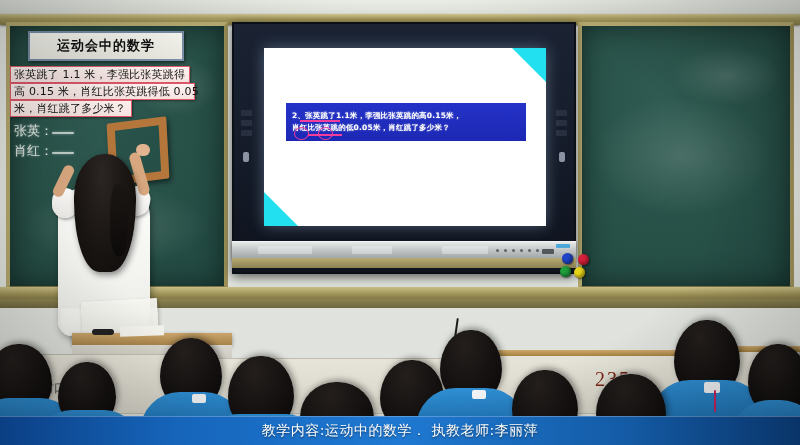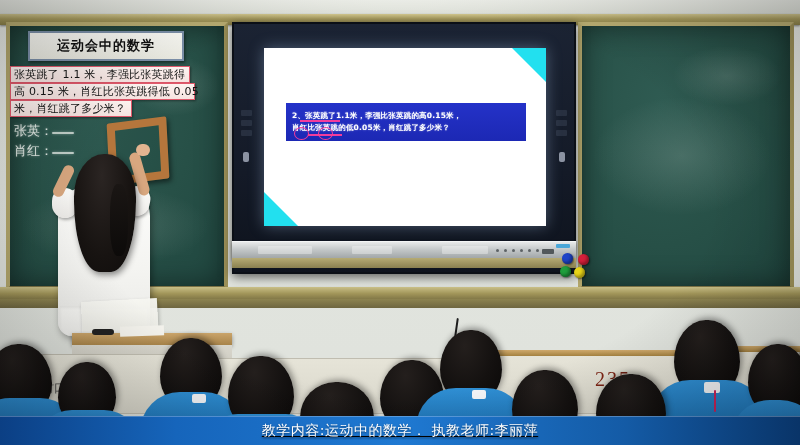--- a/index.html
+++ b/index.html
@@ -181,21 +181,21 @@
         box-shadow:2px -2px 6px rgba(0,0,0,.4);}
   .shoulders{position:absolute;border-radius:40px 40px 0 0;
         background:linear-gradient(180deg,#2f8fd4 0%,#2076b8 60%,#1a5f97 100%);}
   .collar{position:absolute;background:#f3f5f7;border-radius:2px;}
   .lanyard{position:absolute;width:2px;background:#c9245a;border-radius:1px;}
 
   
   #caption-bar{position:absolute;left:0;top:416px;width:800px;height:29px;
         background:linear-gradient(90deg,#0b3f84 0%,#1665bb 22%,#1f79d2 50%,#145ba6 78%,#093468 100%);
         box-shadow:inset 0 1px 0 rgba(255,255,255,.25);
-        display:flex;align-items:center;justify-content:center;text-decoration:underline;}
+        display:flex;align-items:center;justify-content:center;}
   #caption-text{font-size:14px;color:#ffffff;letter-spacing:.5px;
         font-family:"DejaVu Sans","Liberation Sans",sans-serif;
         text-shadow:0 1px 2px rgba(0,0,0,.5);white-space:nowrap;}
 
   
   #vignette{position:absolute;inset:0;pointer-events:none;
         background:radial-gradient(ellipse at 50% 45%, rgba(0,0,0,0) 55%, rgba(0,0,0,.28) 100%);}
 </style>
 </head>
 <body>

